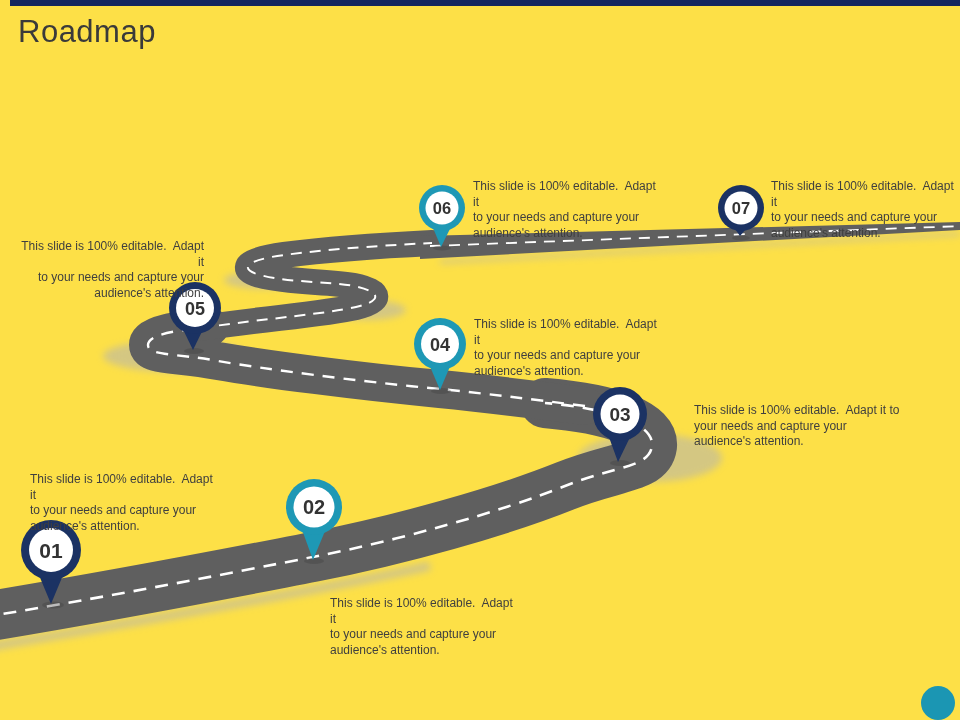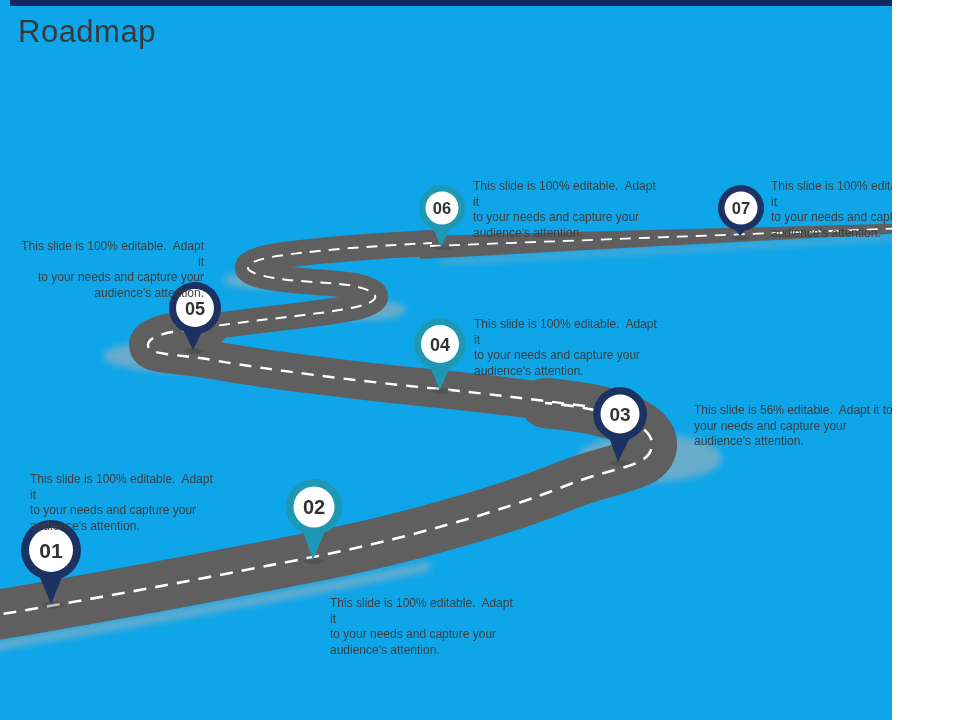--- a/index.html
+++ b/index.html
@@ -1,17 +1,17 @@
 <!DOCTYPE html>
 <html><head>
 <meta charset="utf-8">
 <style>
   html,body{margin:0;padding:0;background:#ffffff;}
   .slide{
-    position:relative; width:892px; height:720px; background:#0ea5e9;
+    position:relative; width:960px; height:720px; background:#fde047;
     overflow:hidden; font-family:"Liberation Sans", sans-serif;
   }
   .top-bar{
     position:absolute; left:10px; top:0; width:950px; height:6px;
     background:#14275e;
   }
   .title{
     position:absolute; left:18px; top:14px; margin:0;
     font-size:31px; font-weight:400; color:#3a3a3a; letter-spacing:.5px;
   }
@@ -137,21 +137,21 @@
   </svg>
 
   <div class="callout" style="left:30px; top:472px; width:186px;">This slide is 100% editable.  Adapt it
 to your needs and capture your
 audience's attention.</div>
 
   <div class="callout" style="left:330px; top:596px; width:186px;">This slide is 100% editable.  Adapt it
 to your needs and capture your
 audience's attention.</div>
 
-  <div class="callout" style="left:694px; top:403px; width:206px;">This slide is 56% editable.  Adapt it to
+  <div class="callout" style="left:694px; top:403px; width:206px;">This slide is 100% editable.  Adapt it to
 your needs and capture your
 audience's attention.</div>
 
   <div class="callout" style="left:474px; top:317px; width:186px;">This slide is 100% editable.  Adapt it
 to your needs and capture your
 audience's attention.</div>
 
   <div class="callout right" style="left:20px; top:239px; width:184px;">This slide is 100% editable.  Adapt it
 to your needs and capture your
 audience's attention.</div>

